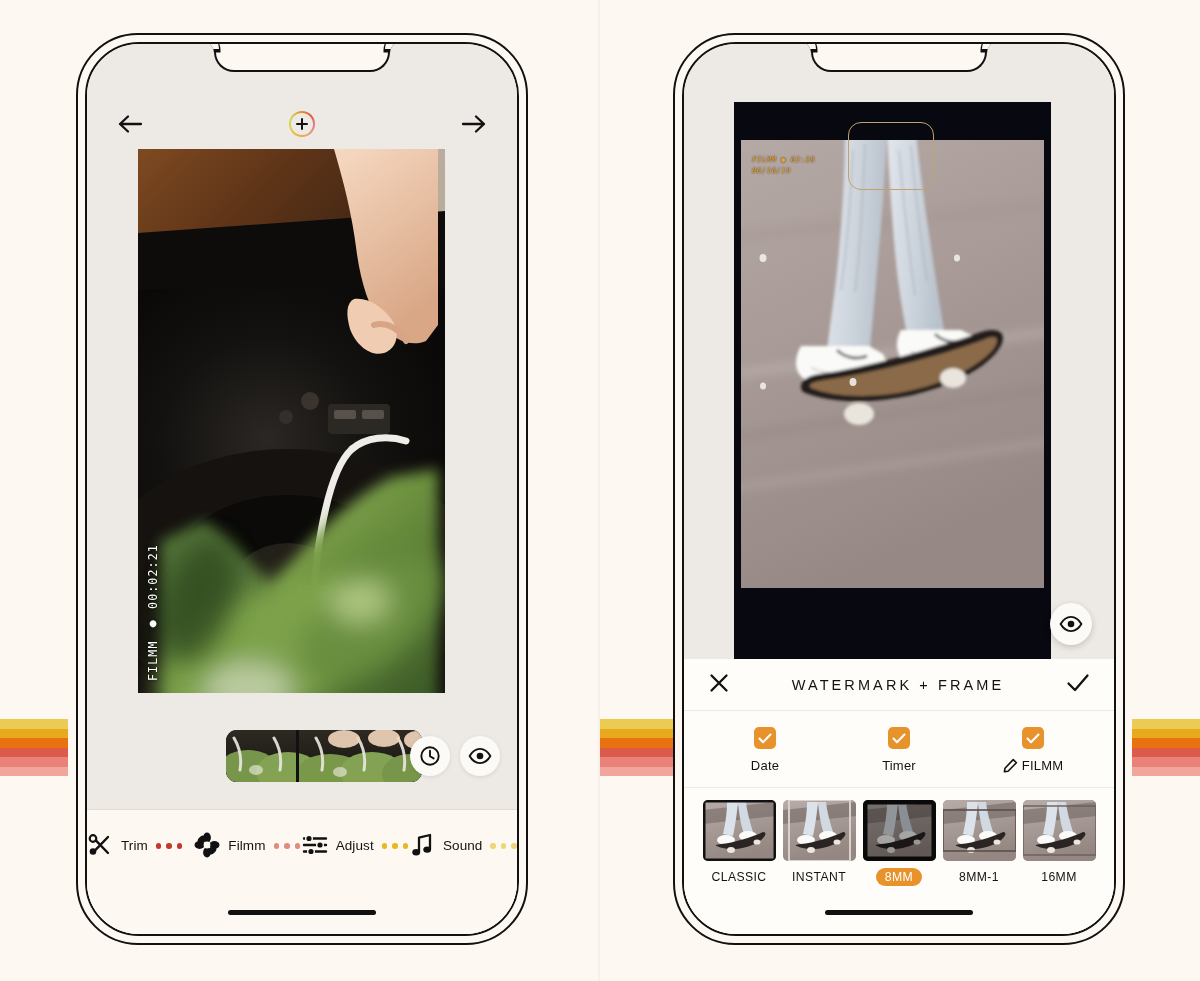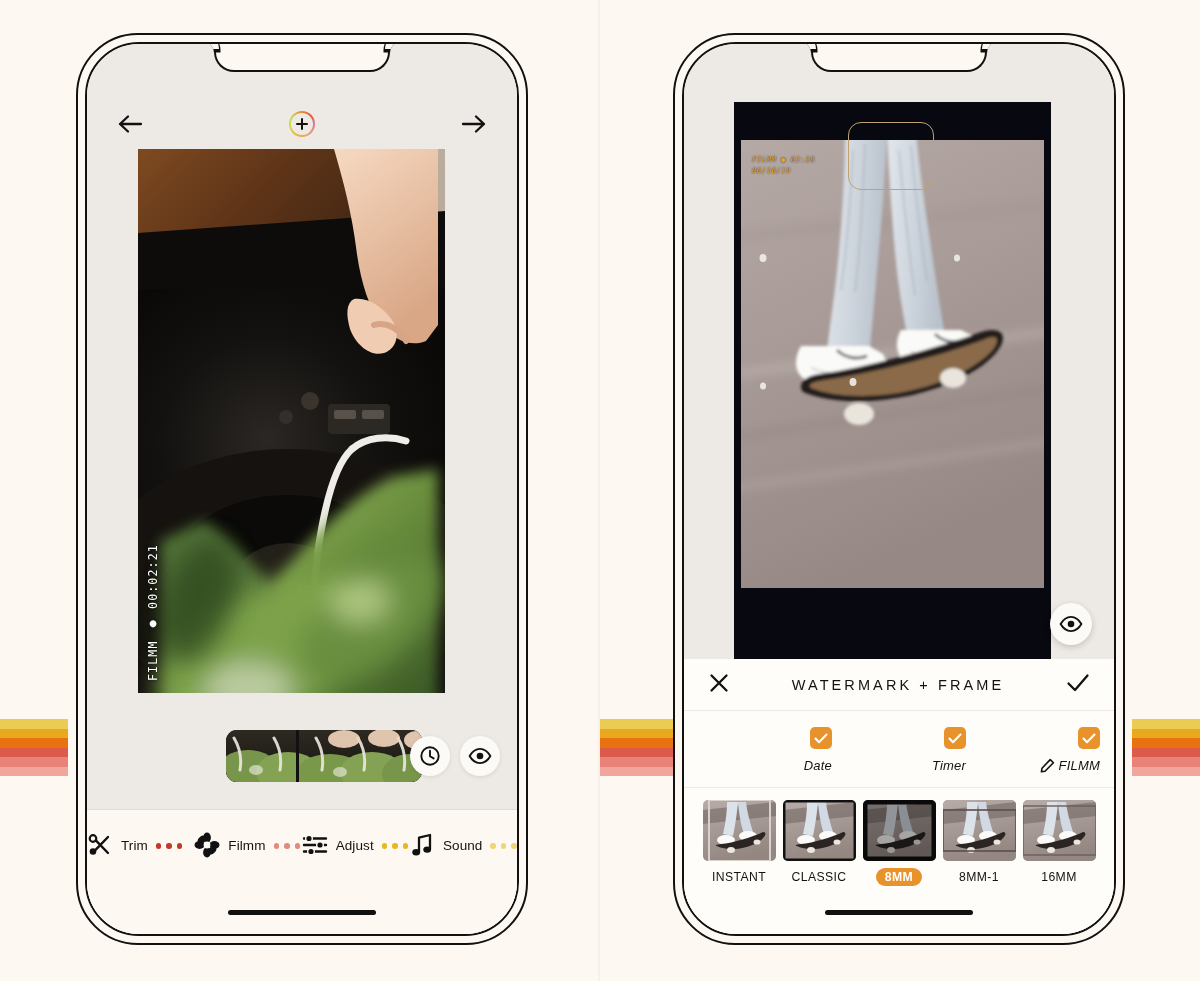--- a/index.html
+++ b/index.html
@@ -318,23 +318,22 @@
 
   .opt-row {
     display: flex;
     padding: 16px 14px 14px;
     border-bottom: 1px solid #EFEAE3;
   }
   .opt {
     flex: 1 1 0;
     display: flex;
     flex-direction: column;
-    align-items: flex-end;
+    align-items: center;
     gap: 9px;
-    font-style: italic;
   }
   .checkbox {
     width: 22px; height: 22px;
     border-radius: 5px;
     display: flex;
     align-items: center;
     justify-content: center;
   }
   .opt-label {
     font-size: 13px;
@@ -367,21 +366,21 @@
   }
   .filt-thumb .fart { position: absolute; inset: 0; }
   .filt-name {
     font-size: 12.2px;
     letter-spacing: .4px;
     color: #16130F;
     padding: 2px 9px;
     border-radius: 9px;
     white-space: nowrap;
   }
-  .filt-name.sel { background: #E8922C; color: #fff; font-weight: 700; }
+  .filt-name.sel { background: #E8922C; color: #fff; font-weight: 400; }
 
   
   .art-record { background: linear-gradient(170deg,#7a4a24 0%,#5a3418 14%,#181412 30%,#0d0b0a 62%,#141110 100%); }
   .art-skate  { background: linear-gradient(178deg,#b3a7a3 0%,#a89b97 44%,#9a8e8a 100%); }
 </style>
 </head>
 <body>
 
 <div class="stage">
 
@@ -789,20 +788,45 @@
                   <svg width="15" height="15" viewBox="0 0 15 15" fill="none">
                     <path d="M10.2 1.6l3.2 3.2L5 13.2 1.4 13.8 2 10.2 10.2 1.6Z" stroke="#111" stroke-width="1.6" stroke-linejoin="round"></path>
                   </svg>
                   <span>FILMM</span>
                 </div>
               </div>
             </div>
 
           <div class="filter-row" id="filter-row">
               <div class="filt">
+                <div class="filt-thumb">
+                  <svg class="fart" width="73" height="61" viewBox="0 0 73 61">
+    <defs>
+      <linearGradient id="tg0" x1="0" y1="0" x2="0.3" y2="1">
+        <stop offset="0%" stop-color="#B8ACA8"></stop>
+                        <stop offset="100%" stop-color="#948782"></stop>
+      </linearGradient>
+    </defs>
+    <rect width="73" height="61" fill="url(#tg0)"></rect>
+    <path d="M0 10 L73 2 V16 L0 24 Z" fill="#6E625E" opacity=".55"></path>
+    <g>
+      <path d="M24 2 C24 14 22 26 20 34 L30 36 C32 26 34 14 35 2 Z" fill="#DCE2E9"></path>
+      <path d="M35 2 C36 14 38 26 41 34 L50 32 C47 22 44 12 43 2 Z" fill="#D2D9E2"></path>
+      <ellipse cx="23" cy="40" rx="9" ry="5" fill="#FAFAF8"></ellipse>
+      <ellipse cx="45" cy="36" rx="9" ry="5" fill="#FAFAF8"></ellipse>
+      <path d="M14 46 C26 52 46 49 58 40 C63 36 64 32 60 32 C50 37 30 43 18 44 C13 45 11 45 14 46 Z" fill="#2A2422"></path>
+      <ellipse cx="28" cy="50" rx="4" ry="3" fill="#EBE6DE"></ellipse>
+      <ellipse cx="54" cy="42" rx="3.5" ry="2.6" fill="#EBE6DE"></ellipse>
+    </g>
+                    <rect x="1" y="1" width="71" height="59" fill="none" stroke="#111" stroke-width="3"></rect>
+                  </svg>
+                </div>
+                <div class="filt-name">CLASSIC</div>
+              </div>
+              <div class="filt">
                 <div class="filt-thumb" style="background: rgb(242, 239, 234);">
                   <svg class="fart" width="73" height="61" viewBox="0 0 73 61">
     <defs>
       <linearGradient id="tg1" x1="0" y1="0" x2="0.3" y2="1">
         <stop offset="0%" stop-color="#B8ACA8"></stop>
                         <stop offset="100%" stop-color="#948782"></stop>
       </linearGradient>
     </defs>
     <rect width="73" height="61" fill="url(#tg1)"></rect>
     <path d="M0 10 L73 2 V16 L0 24 Z" fill="#6E625E" opacity=".55"></path>
@@ -812,45 +836,20 @@
       <ellipse cx="23" cy="40" rx="9" ry="5" fill="#FAFAF8"></ellipse>
       <ellipse cx="45" cy="36" rx="9" ry="5" fill="#FAFAF8"></ellipse>
       <path d="M14 46 C26 52 46 49 58 40 C63 36 64 32 60 32 C50 37 30 43 18 44 C13 45 11 45 14 46 Z" fill="#2A2422"></path>
       <ellipse cx="28" cy="50" rx="4" ry="3" fill="#EBE6DE"></ellipse>
       <ellipse cx="54" cy="42" rx="3.5" ry="2.6" fill="#EBE6DE"></ellipse>
     </g>
                     <rect x="6" y="0" width="61" height="61" fill="none" stroke="#D8D2CA" stroke-width="2"></rect>
                   </svg>
                 </div>
                 <div class="filt-name">INSTANT</div>
-              </div>
-              <div class="filt">
-                <div class="filt-thumb">
-                  <svg class="fart" width="73" height="61" viewBox="0 0 73 61">
-    <defs>
-      <linearGradient id="tg0" x1="0" y1="0" x2="0.3" y2="1">
-        <stop offset="0%" stop-color="#B8ACA8"></stop>
-                        <stop offset="100%" stop-color="#948782"></stop>
-      </linearGradient>
-    </defs>
-    <rect width="73" height="61" fill="url(#tg0)"></rect>
-    <path d="M0 10 L73 2 V16 L0 24 Z" fill="#6E625E" opacity=".55"></path>
-    <g>
-      <path d="M24 2 C24 14 22 26 20 34 L30 36 C32 26 34 14 35 2 Z" fill="#DCE2E9"></path>
-      <path d="M35 2 C36 14 38 26 41 34 L50 32 C47 22 44 12 43 2 Z" fill="#D2D9E2"></path>
-      <ellipse cx="23" cy="40" rx="9" ry="5" fill="#FAFAF8"></ellipse>
-      <ellipse cx="45" cy="36" rx="9" ry="5" fill="#FAFAF8"></ellipse>
-      <path d="M14 46 C26 52 46 49 58 40 C63 36 64 32 60 32 C50 37 30 43 18 44 C13 45 11 45 14 46 Z" fill="#2A2422"></path>
-      <ellipse cx="28" cy="50" rx="4" ry="3" fill="#EBE6DE"></ellipse>
-      <ellipse cx="54" cy="42" rx="3.5" ry="2.6" fill="#EBE6DE"></ellipse>
-    </g>
-                    <rect x="1" y="1" width="71" height="59" fill="none" stroke="#111" stroke-width="3"></rect>
-                  </svg>
-                </div>
-                <div class="filt-name">CLASSIC</div>
               </div>
               <div class="filt">
                 <div class="filt-thumb">
                   <svg class="fart" width="73" height="61" viewBox="0 0 73 61">
     <defs>
       <linearGradient id="tg2" x1="0" y1="0" x2="0.3" y2="1">
         <stop offset="0%" stop-color="#B8ACA8"></stop>
                         <stop offset="100%" stop-color="#948782"></stop>
       </linearGradient>
     </defs>

